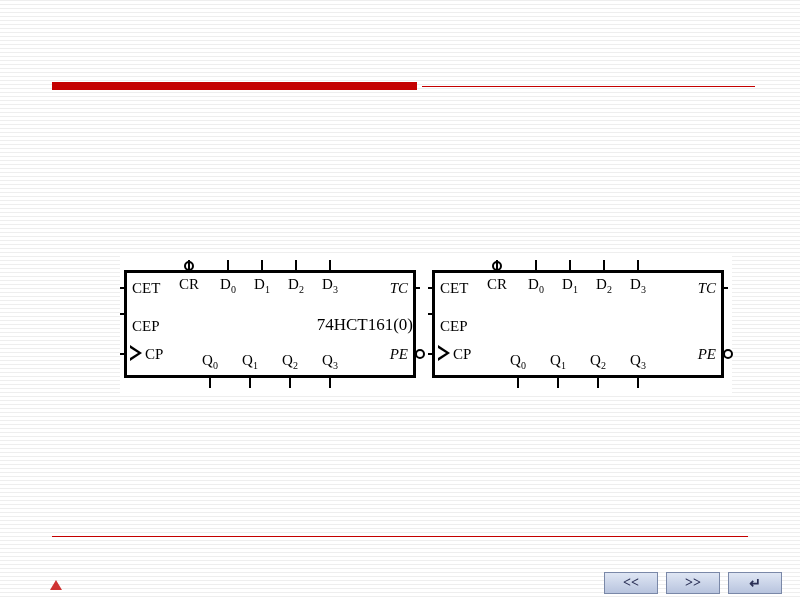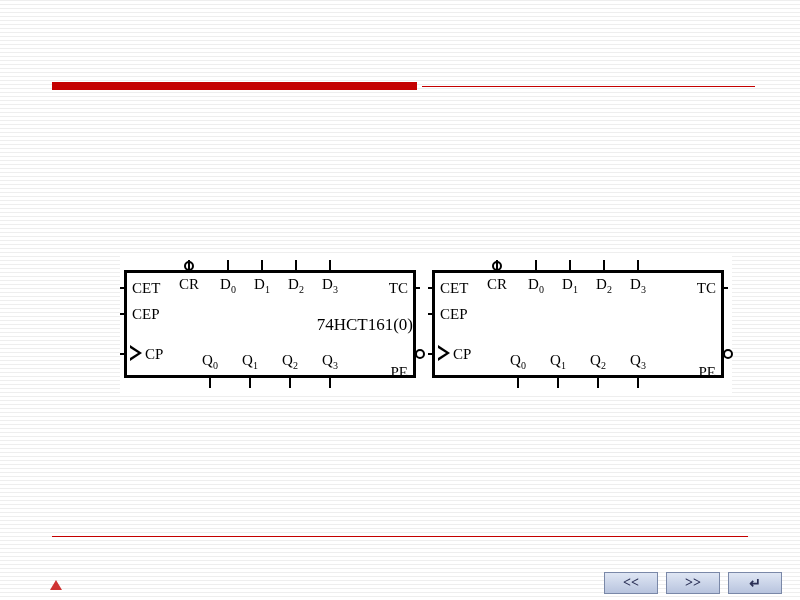--- a/index.html
+++ b/index.html
@@ -34,24 +34,24 @@
     background: #fff;
     font-size: 16px;
   }
   .chip.left  { left: 4px;  width: 292px; }
   .chip.right { left: 312px; width: 292px; }
 
   .pin-label { position: absolute; font-size: 15px; line-height: 1; }
   .pin-label.side-l { left: 5px; }
   .pin-label.side-r { right: 5px; }
   .pin-label.cet { top: 8px; text-align: center; }
-  .pin-label.cep { top: 34px; }
+  .pin-label.cep { top: 46px; }
   .pin-label.cp  { top: 74px; }
-  .pin-label.tc  { top: 8px; }
-  .pin-label.pe  { top: 92px; }
+  .pin-label.tc  { top: 8px; font-style: italic; }
+  .pin-label.pe  { top: 74px; font-style: italic; }
 
   .part-name { position: absolute; top: 42px; left: 0; right: 0; text-align: right; font-size: 17px; }
 
   .top-pin, .bot-pin, .side-tick { position: absolute; background: #000; }
   .side-tick { width: 7px; height: 2px; }
   .side-tick.l { left: -7px; }
   .side-tick.r { right: -7px; }
   .side-tick.cet { top: 14px; }
   .side-tick.cep { top: 40px; }
   .side-tick.cp  { top: 80px; }

